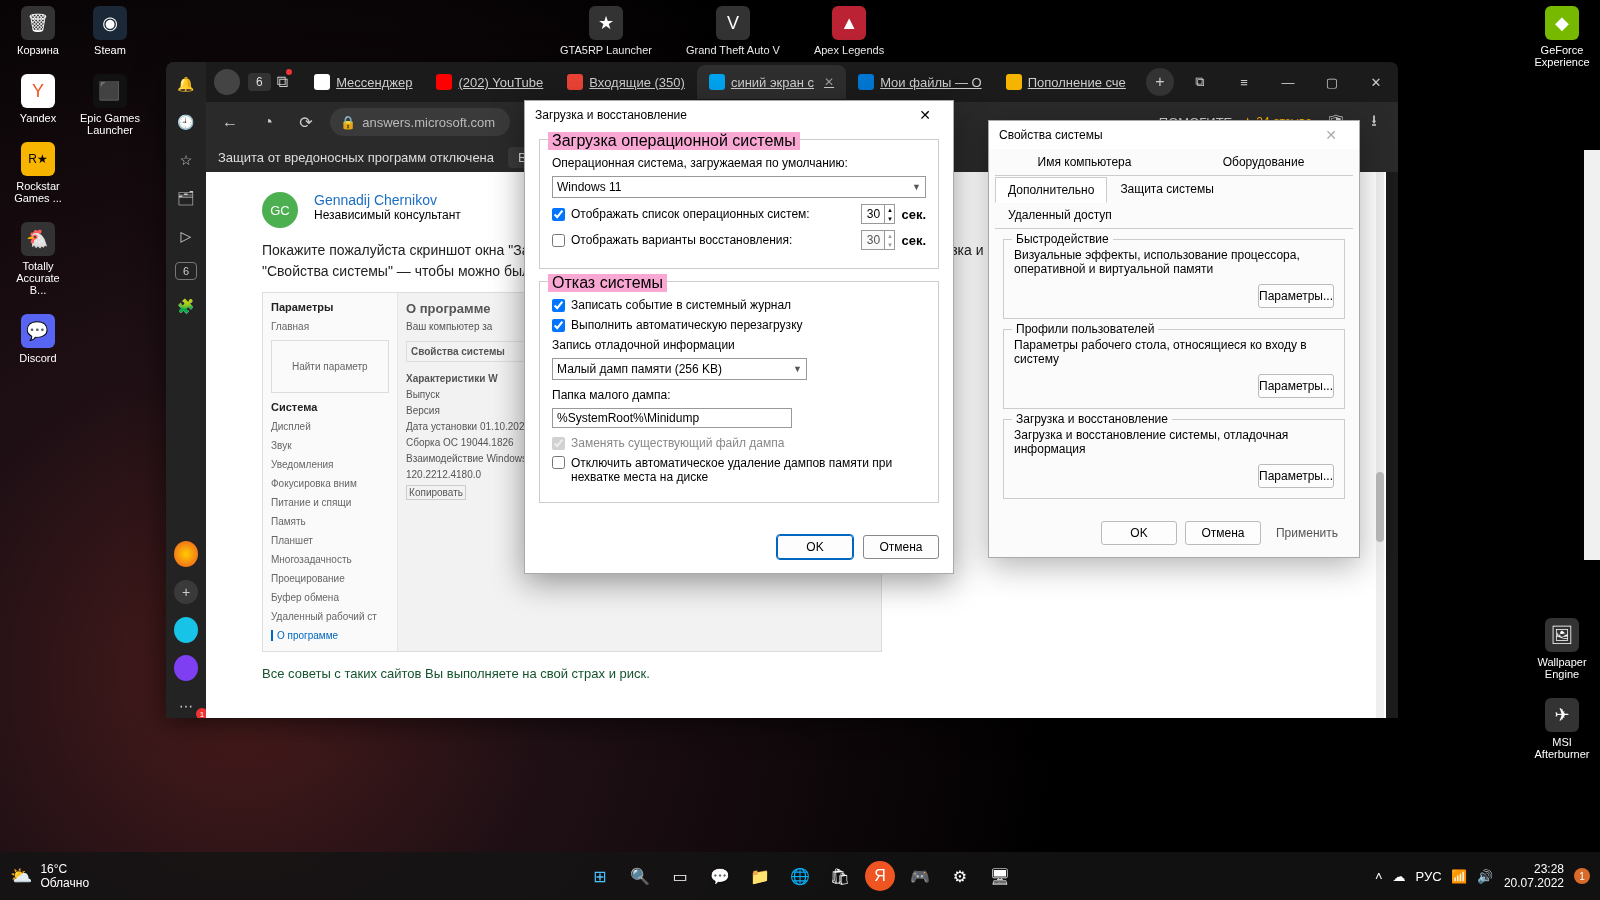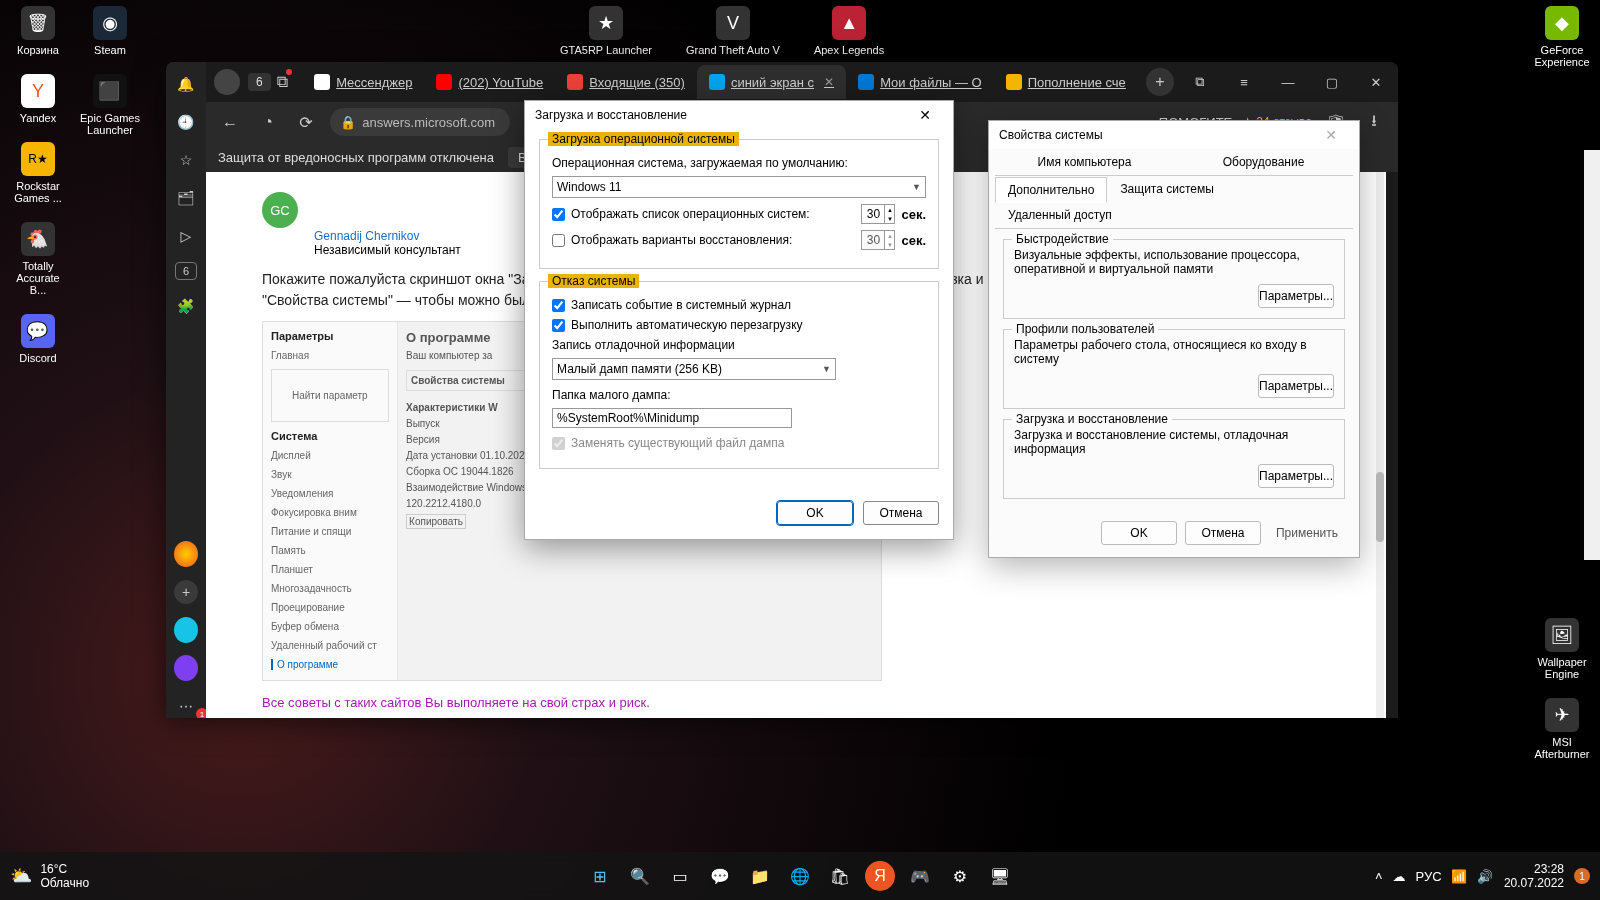--- a/index.html
+++ b/index.html
@@ -44,38 +44,38 @@
   .ab-badge { position:absolute; bottom:-2px; right:-2px; background:#e33; color:#fff; font-size:8px; border-radius:50%; width:12px; height:12px; display:flex; align-items:center; justify-content:center; }
   .addr-field { flex:0 0 180px; height:28px; background:#3a3a3a; border-radius:14px; display:flex; align-items:center; padding:0 10px; color:#bbb; font-size:13px; gap:6px; }
 
   .info-bar { position:absolute; top:80px; left:40px; right:0; height:30px; background:#2a2a2a; display:flex; align-items:center; padding:0 12px; gap:14px; color:#ddd; font-size:13px; }
   .info-btn { background:#3a3a3a; padding:3px 10px; border-radius:4px; cursor:pointer; }
 
   .page { position:absolute; top:110px; left:40px; right:12px; bottom:0; background:#fff; overflow:auto; }
   .page-inner { padding:20px 56px; color:#222; font-size:14px; }
   .author-row { display:flex; gap:16px; align-items:flex-start; margin-bottom:12px; }
   .avatar { width:36px; height:36px; border-radius:50%; background:#4caf50; color:#fff; display:flex; align-items:center; justify-content:center; font-size:13px; }
-  .author-name { color:#1b6ec2; font-size:12px;margin-top:37px; }
+  .author-name { color:#1b6ec2; font-size:14px; }
   .author-role { color:#000000; font-size:12px; }
   .body-text { margin:10px 0; line-height:1.5; }
   .shot-placeholder { width:620px; height:360px; background:#f2f2f2; border:1px solid #ddd; display:flex; }
   .sp-left { width:135px; background:#fafafa; border-right:1px solid #e5e5e5; padding:8px; font-size:10px; color:#666; display:flex; flex-direction:column; gap:8px; }
   .sp-left b { font-size:11px; color:#222; }
   .sp-right { flex:1; padding:8px; font-size:10px; color:#555; display:flex; flex-direction:column; gap:5px; }
   .disclaimer { font-size:13px; color:#444; margin-top:14px; }
   .page-scrollbar { position:absolute; right:2px; top:0; bottom:0; width:8px; background:#eee; }
   .page-thumb { position:absolute; right:0; top:300px; width:8px; height:70px; background:#bbb; border-radius:4px; }
 
   
   .dlg1 { position:absolute; top:100px; left:524px; width:430px; background:#fff; border:1px solid #aaa; z-index:5; font-size:12px; color:#000; box-shadow:0 8px 30px rgba(0,0,0,.4); }
   .dlg-title { height:28px; display:flex; align-items:center; justify-content:space-between; padding:0 10px; font-size:12px; }
   .dlg-close { width:36px; text-align:center; font-size:14px; cursor:pointer; }
   .dlg-body { padding:10px 14px; }
   .group { border:1px solid #ccc; padding:10px 12px 12px; margin-bottom:12px; position:relative; }
-  .group-title { position:absolute; top:-8px; left:8px; background:#eab308; padding:0 4px; font-size:12px; }
+  .group-title { position:absolute; top:-8px; left:8px; background:#f9a8d4; padding:0 4px; font-size:16px; }
   .row { display:flex; align-items:center; gap:6px; margin:6px 0; }
   .row label { font-size:12px; }
   .combo { width:100%; height:22px; border:1px solid #999; background:#fff; font-size:12px; padding:0 4px; display:flex; align-items:center; justify-content:space-between; }
   .combo-arrow { font-size:9px; color:#555; }
   .spin { width:34px; height:20px; border:1px solid #999; font-size:12px; text-align:center; display:flex; }
   .spin input { width:22px; border:none; text-align:center; font-size:12px; }
   .spin-btns { width:12px; display:flex; flex-direction:column; }
   .spin-btns div { flex:1; font-size:6px; display:flex; align-items:center; justify-content:center; border-left:1px solid #999; }
   .spin.disabled { color:#999; }
   .sec-label { font-size:13px;font-weight:bold; }
@@ -263,21 +263,21 @@
           <b style="margin-top:6px;">Характеристики W</b>
           <span>Выпуск</span>
           <span>Версия</span>
           <span>Дата установки      01.10.2020</span>
           <span>Сборка ОС           19044.1826</span>
           <span>Взаимодействие   Windows Feature Experience Pack</span>
           <span>                         120.2212.4180.0</span>
           <span style="border:1px solid #ccc;width:60px;text-align:center;padding:1px;">Копировать</span>
         </div>
       </div>
-      <div class="disclaimer" style="color:#a21caf">Все советы с таких сайтов Вы выполняете на свой страх и риск.</div>
+      <div class="disclaimer" style="color:#14532d">Все советы с таких сайтов Вы выполняете на свой страх и риск.</div>
     </div>
     <div class="page-scrollbar">
         <div class="page-thumb"></div>
       </div>
   </div>
 </div>
 
 <div class="dlg1">
   <div class="dlg-title">
     <span>Загрузка и восстановление</span>
@@ -327,31 +327,35 @@
           <input type="checkbox" checked="" style="">
           <label>Записать событие в системный журнал</label>
         </div>
       <div class="row">
           <input type="checkbox" checked="" style="">
           <label>Выполнить автоматическую перезагрузку</label>
         </div>
       <div class="row">
           <label>Запись отладочной информации</label>
         </div>
-      <div class="combo" style="width:284px">
+      <div class="combo" style="width:255px">
           <span>Малый дамп памяти (256 KB)</span>
           <span class="combo-arrow">▼</span>
         </div>
       <div class="row" style="margin-top:8px">
           <label>Папка малого дампа:</label>
         </div>
       <input class="txtfield" value="%SystemRoot%\Minidump" style="">
       <div class="row" style="margin-top:8px">
           <input type="checkbox" checked="" disabled="" style="">
           <label style="color:#888">Заменять существующий файл дампа</label>
+        </div>
+      <div class="row" style="align-items:flex-start">
+          <input type="checkbox" style="">
+          <label style="max-width:340px">Отключить автоматическое удаление дампов памяти при нехватке места на диске</label>
         </div>
     </div>
   </div>
   <div class="dlg-btns">
     <button class="btn primary">OK</button>
     <button class="btn">Отмена</button>
   </div>
 </div>
 
 <div class="dlg2">

